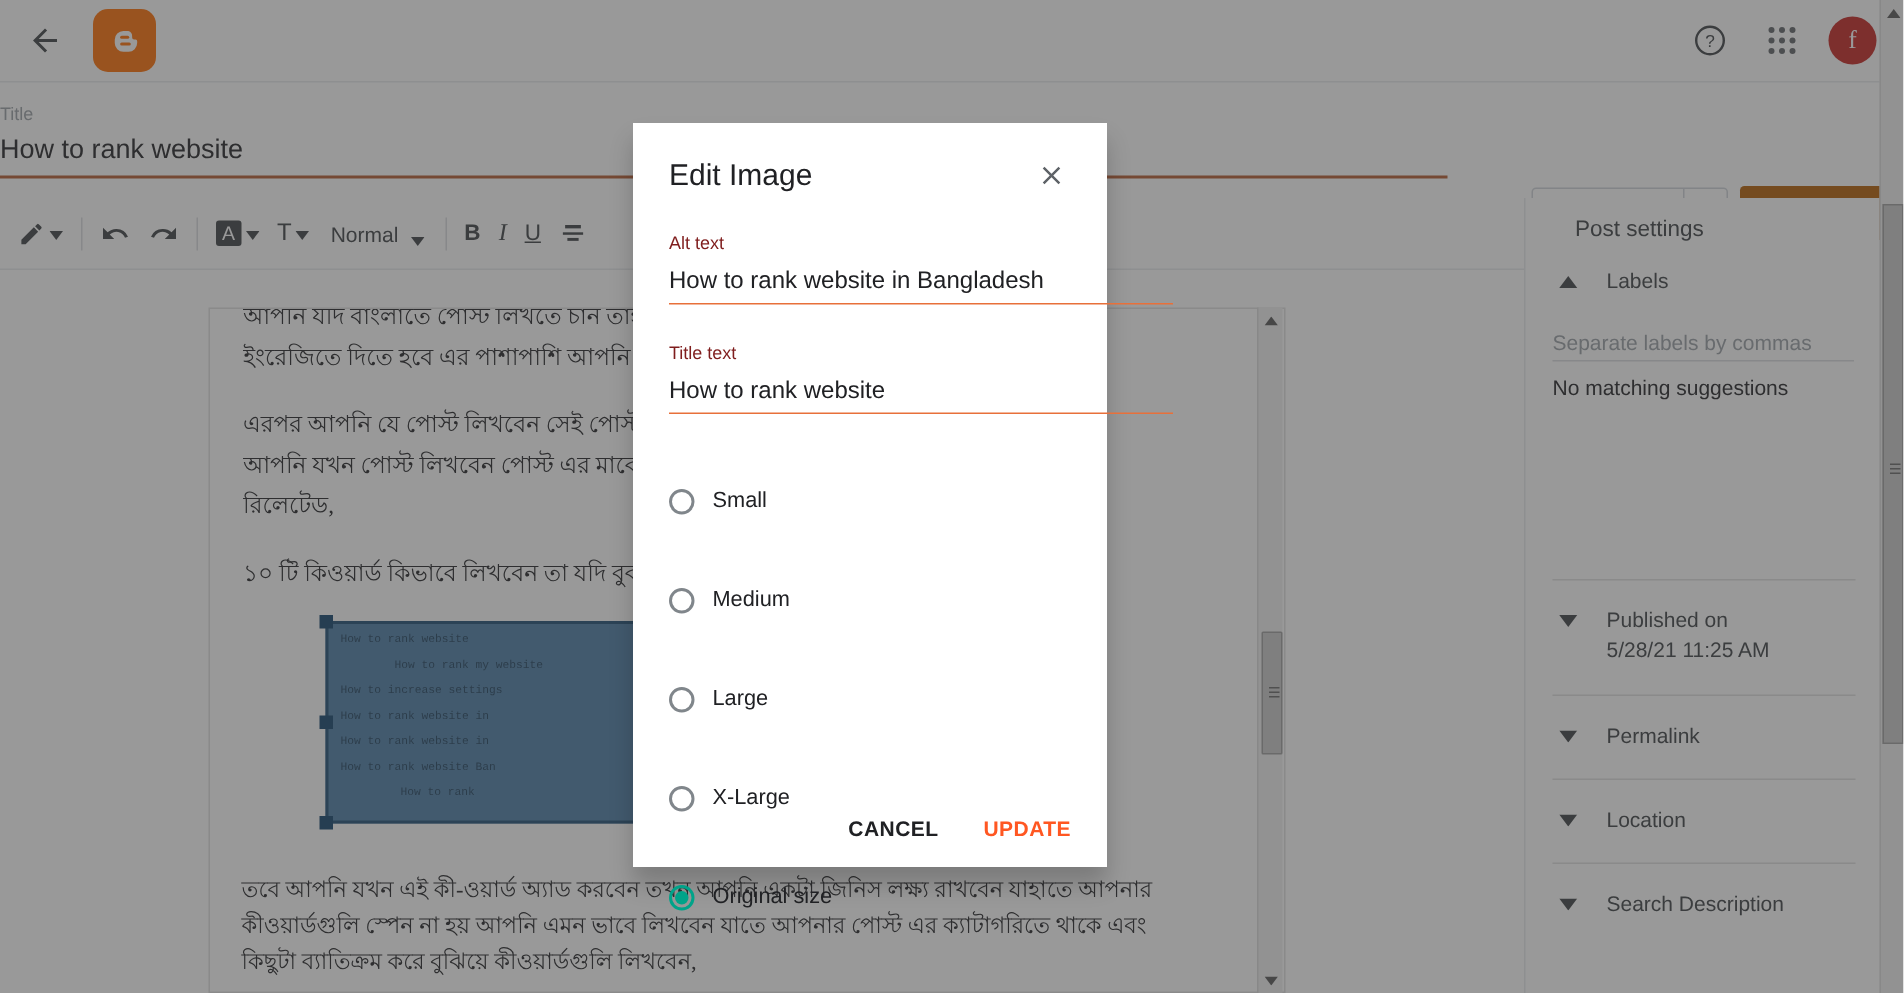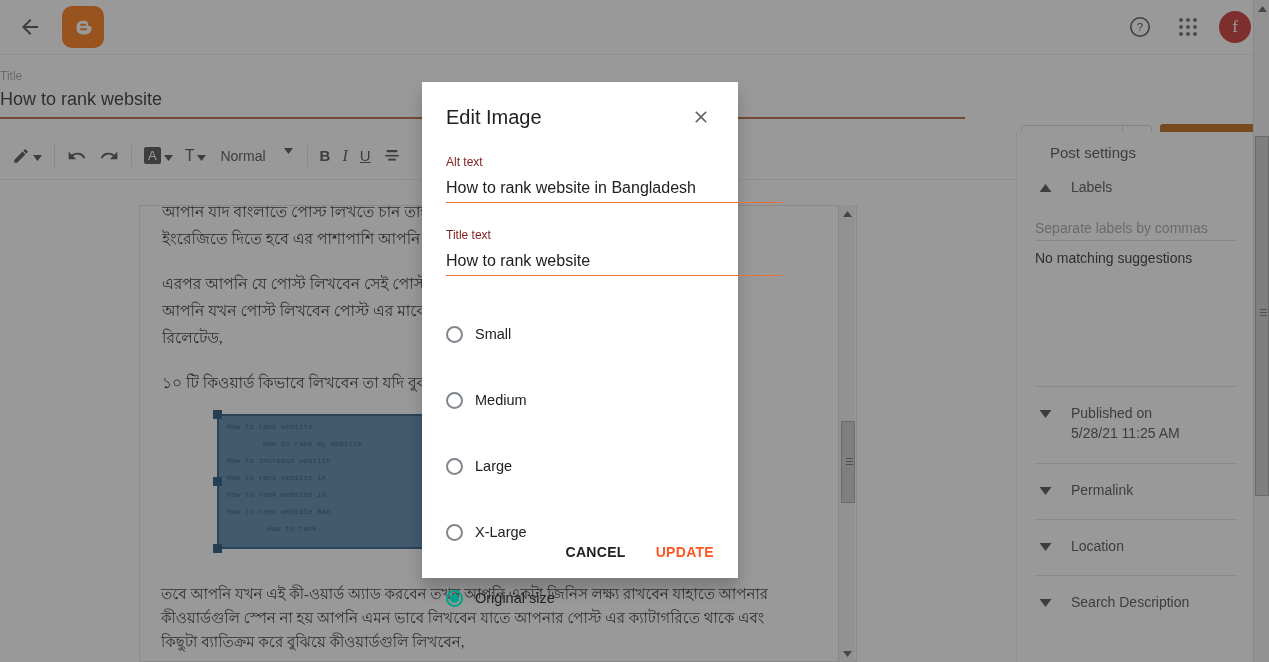--- a/index.html
+++ b/index.html
@@ -75,21 +75,21 @@
   
   .toolbar {
     position:absolute; left:0; top:132px; width:1016px; height:48px;
     background:#fff; display:flex; align-items:center; gap:0px;
     border-bottom:1px solid #e8eaed;
   }
   .tb-item { display:flex; align-items:center; justify-content:center; height:32px; padding:0 6px; color:#3c4043; }
   .tb-first { margin-left:6px; }
   .tb-sep { width:1px; height:22px; background:#dadce0; margin:0 6px; }
   .tb-caret { margin-left:3px; }
-  .tb-normal { font-size:14px; color:#3c4043; padding:0 8px; display:flex;align-items:flex-start;gap:18px; }
+  .tb-normal { font-size:14px; color:#3c4043; padding:0 8px; display:flex;align-items:flex-end;gap:8px; }
   .tb-bold { font-weight:bold; font-size:15px; }
   .tb-ital { font-style:italic; font-family:"Liberation Serif",serif; font-size:16px; }
   .tb-und { text-decoration:underline; font-size:15px; }
 
   
   .editor-area {
     position:absolute; left:0; top:181px; width:1016px; height:481px;
     background:#fff; overflow:hidden;
   }
   .editor-card {
@@ -334,21 +334,21 @@
           <p style="margin-top:-18px;">ইংরেজিতে দিতে হবে এর পাশাপাশি আপনি বাংলাতে</p>
           <p>এরপর আপনি যে পোস্ট লিখবেন সেই পোস্টটি সম্প</p>
           <p style="margin-top:-18px;">আপনি যখন পোস্ট লিখবেন পোস্ট এর মাঝে আপ</p>
           <p style="margin-top:-18px;">রিলেটেড,</p>
           <p>১০ টি কিওয়ার্ড কিভাবে লিখবেন তা যদি বুঝতে না</p>
 
           <div class="sel-image-wrap">
             <div class="sel-image">
               <div class="kw" style="top:7px;">How to rank website</div>
               <div class="kw" style="top:24px;padding-left:36px;">How to rank my website</div>
-              <div class="kw" style="top:41px;">How to increase website</div>
+              <div class="kw" style="top:41px;">How to increase settings</div>
               <div class="kw" style="top:58px;">How to rank website in</div>
               <div class="kw" style="top:75px;">How to rank website in</div>
               <div class="kw" style="top:92px;">How to rank website Ban</div>
               <div class="kw" style="top:109px;margin-left:40px;">How to rank</div>
             </div>
             <div class="handle" style="left:-4px;top:-4px;"></div>
             <div class="handle" style="left:-4px;top:63px;"></div>
             <div class="handle" style="left:-4px;top:130px;"></div>
           </div>
         </div>

